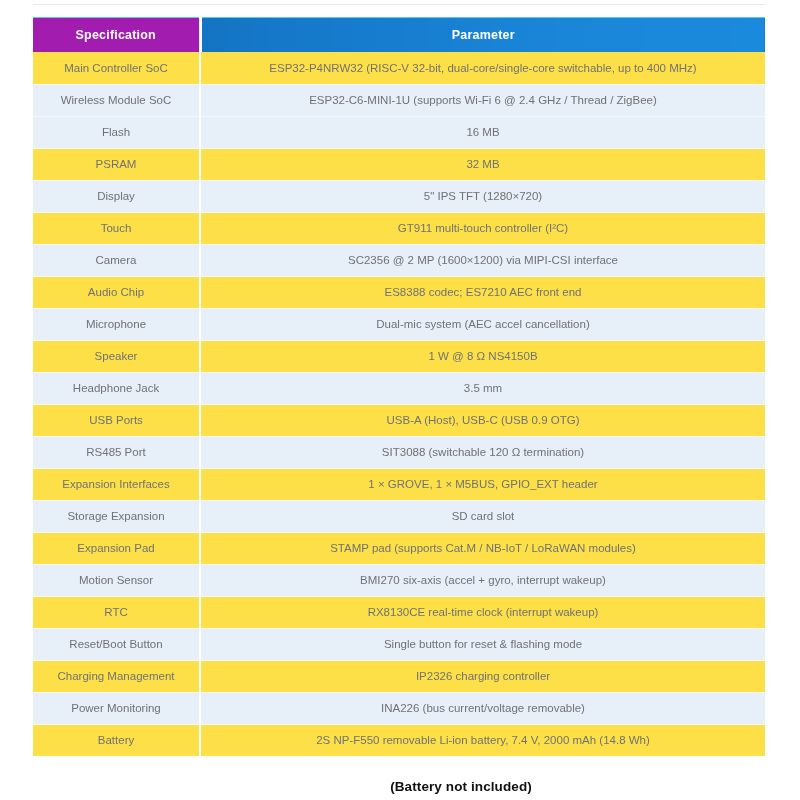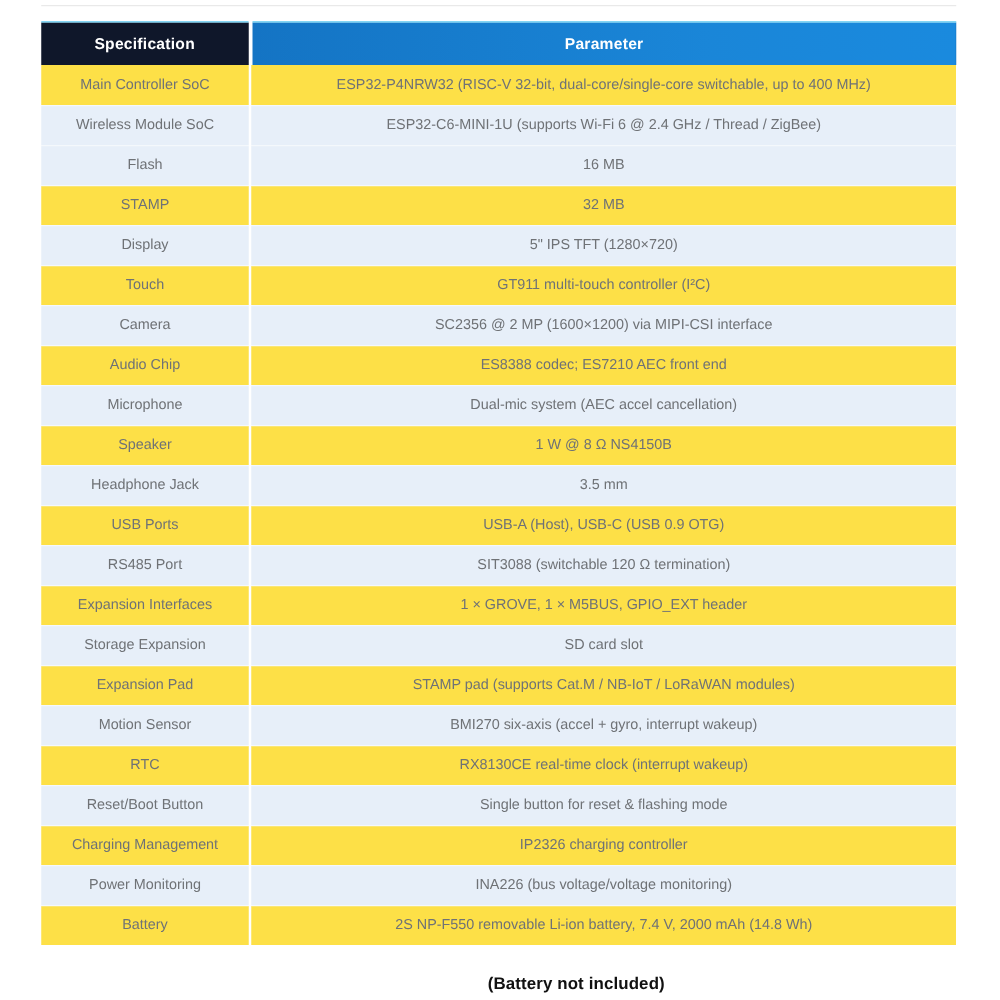--- a/index.html
+++ b/index.html
@@ -46,21 +46,21 @@
     padding: 0;
     color: #ffffff;
     font-size: 12.5px;
     font-weight: bold;
     text-align: center;
     vertical-align: middle;
     letter-spacing: .2px;
     border-top: 1px solid #5bc8ef;
   }
   .spec-table thead th.th-spec {
-    background: #0f172a;
+    background: #a21caf;
     border-right: 3px solid #ffffff;
     margin-left: 14px;
   }
   .spec-table thead th.th-param {
     background: linear-gradient(90deg, #1474c4 0%, #1a86d8 65%, #1a8ade 100%);
     margin-top: 45px;
   }
 
   
   .spec-table tbody tr { height: 32px; }
@@ -126,21 +126,21 @@
         </tr>
         <tr class="even">
           <td class="td-spec">Wireless Module SoC</td>
           <td class="td-param">ESP32-C6-MINI-1U (supports Wi-Fi 6 @ 2.4 GHz / Thread / ZigBee)</td>
         </tr>
         <tr class="even">
           <td class="td-spec">Flash</td>
           <td class="td-param">16 MB</td>
         </tr>
         <tr class="odd">
-          <td class="td-spec">STAMP</td>
+          <td class="td-spec">PSRAM</td>
           <td class="td-param">32 MB</td>
         </tr>
         <tr class="even">
           <td class="td-spec">Display</td>
           <td class="td-param">5" IPS TFT (1280×720)</td>
         </tr>
         <tr class="odd">
           <td class="td-spec">Touch</td>
           <td class="td-param">GT911 multi-touch controller (I²C)</td>
         </tr>
@@ -195,21 +195,21 @@
         <tr class="even">
           <td class="td-spec">Reset/Boot Button</td>
           <td class="td-param">Single button for reset &amp; flashing mode</td>
         </tr>
         <tr class="odd">
           <td class="td-spec">Charging Management</td>
           <td class="td-param">IP2326 charging controller</td>
         </tr>
         <tr class="even">
           <td class="td-spec">Power Monitoring</td>
-          <td class="td-param">INA226 (bus voltage/voltage monitoring)</td>
+          <td class="td-param">INA226 (bus current/voltage removable)</td>
         </tr>
         <tr class="odd">
           <td class="td-spec">Battery</td>
           <td class="td-param">2S NP-F550 removable Li-ion battery, 7.4 V, 2000 mAh (14.8 Wh)</td>
         </tr>
       </tbody>
   </table>
 
   <div class="battery-note">(Battery not included)</div>
 

